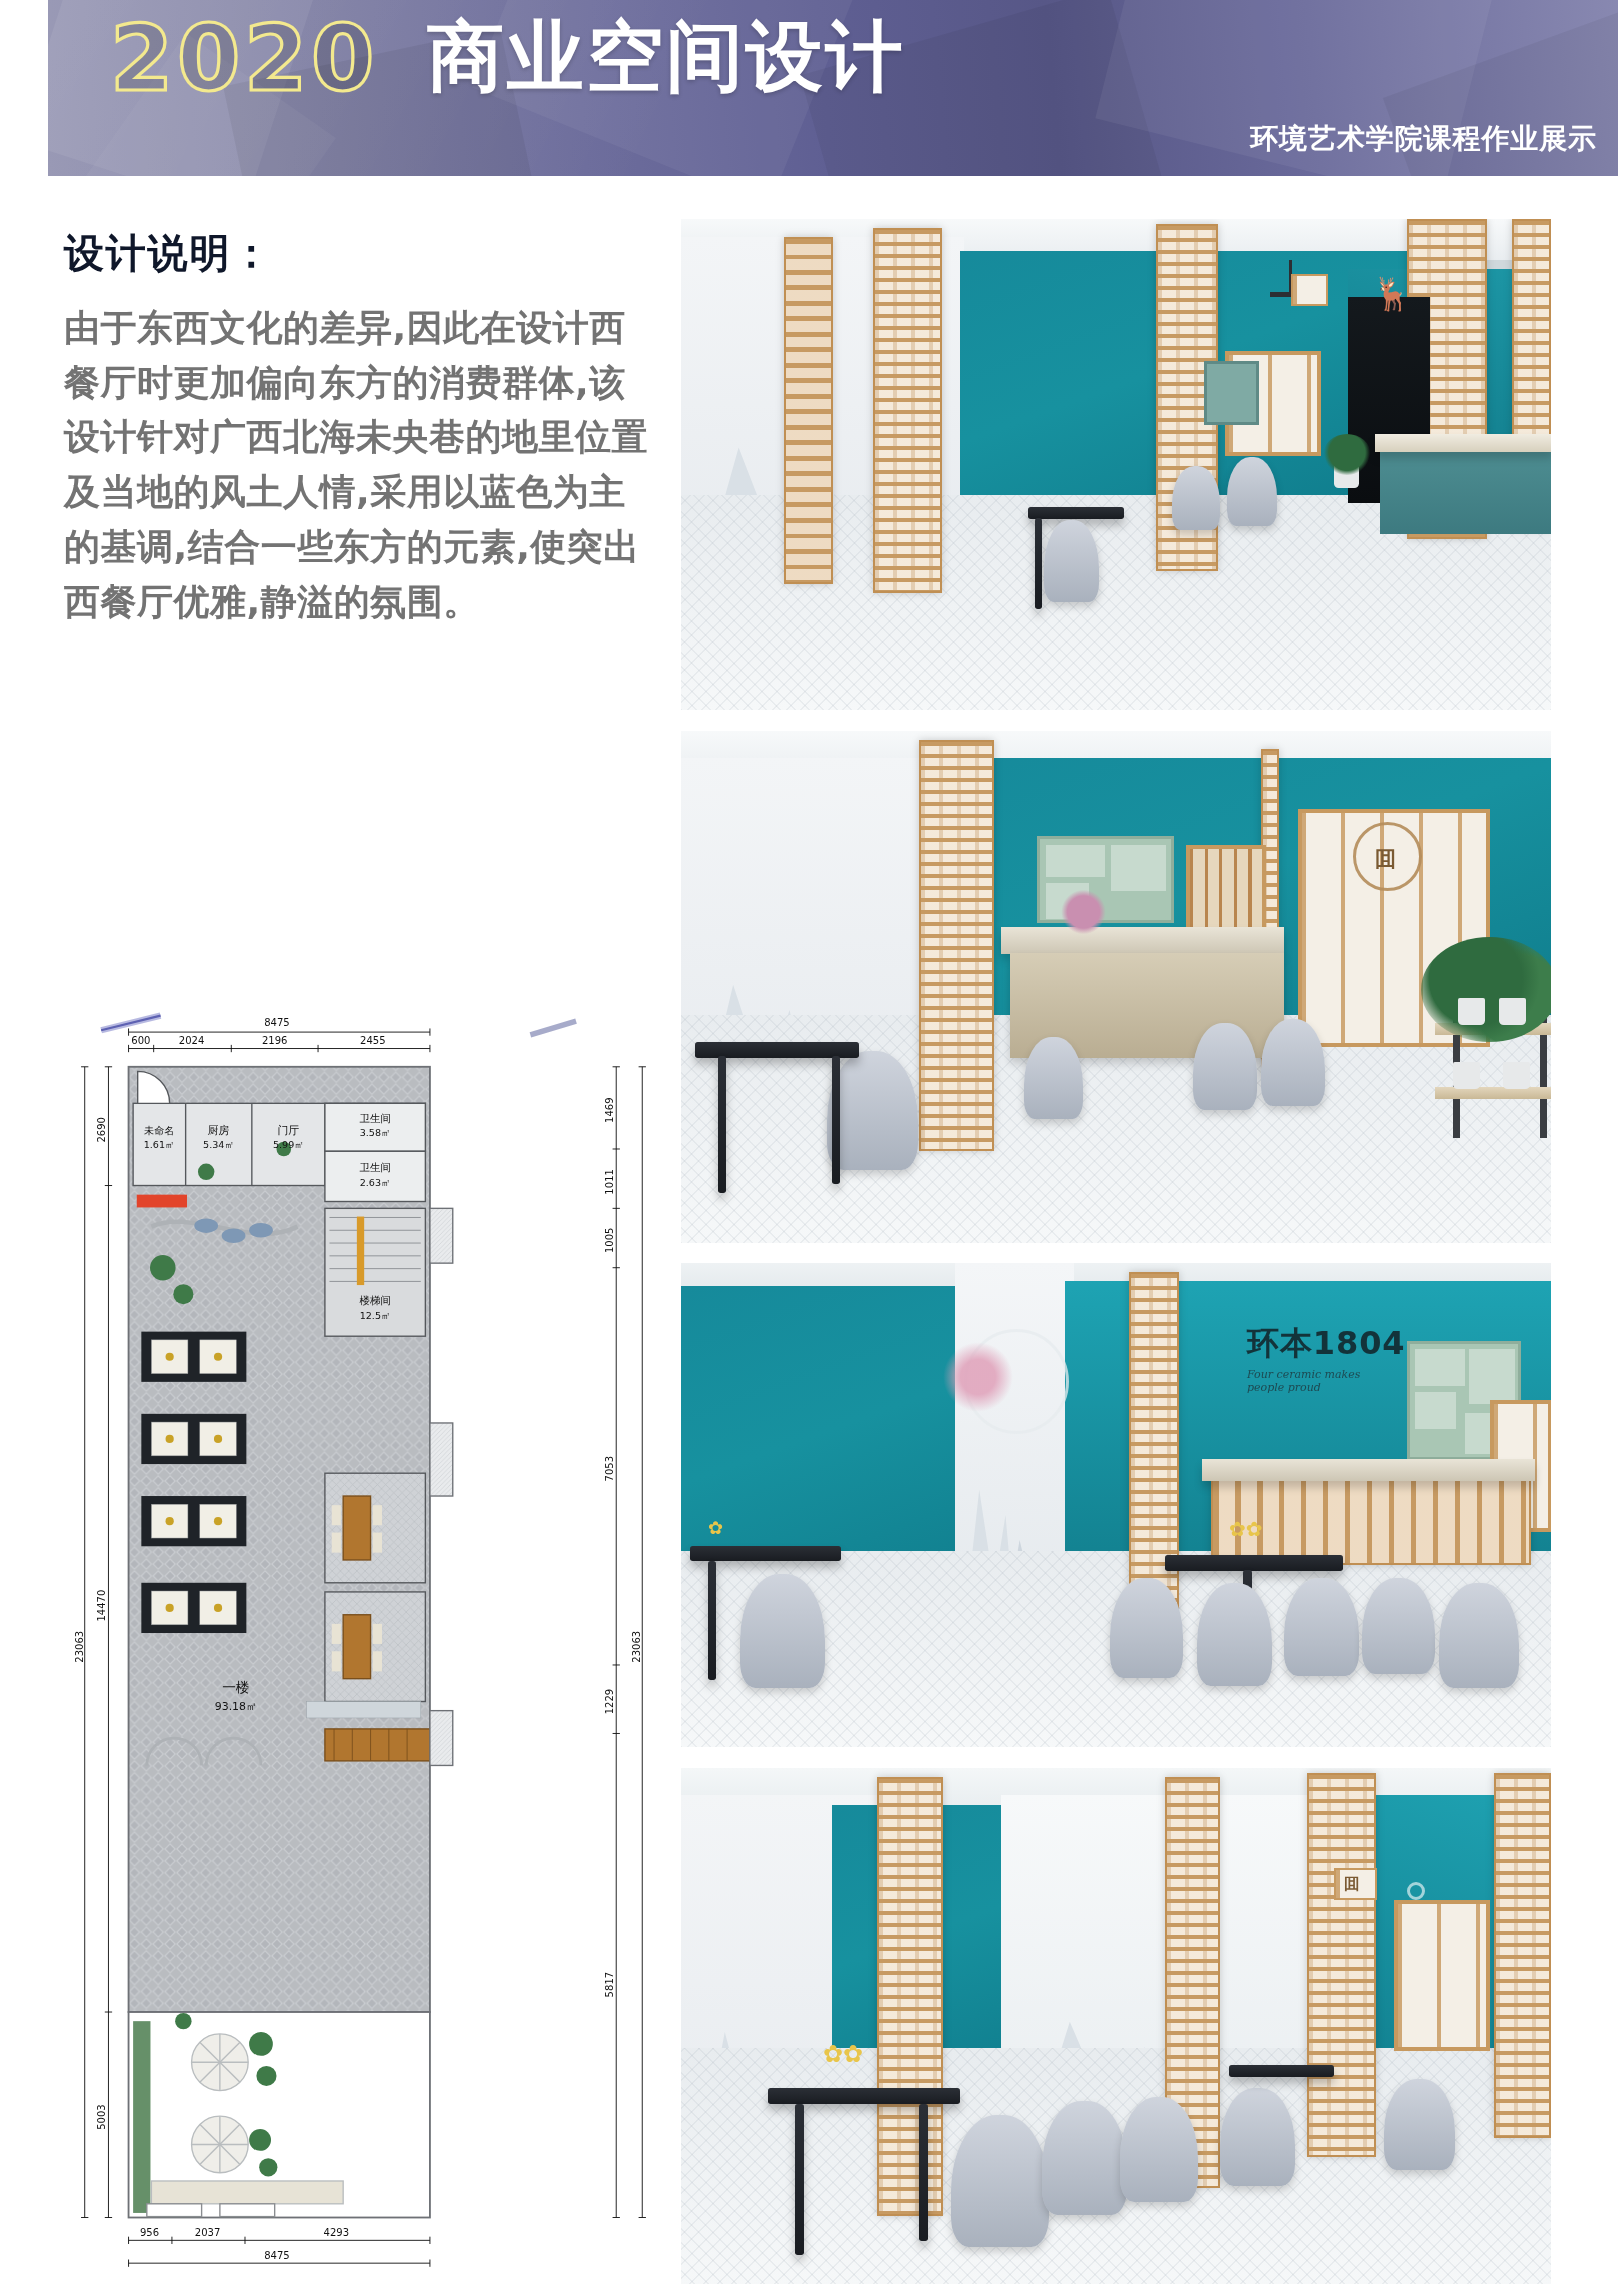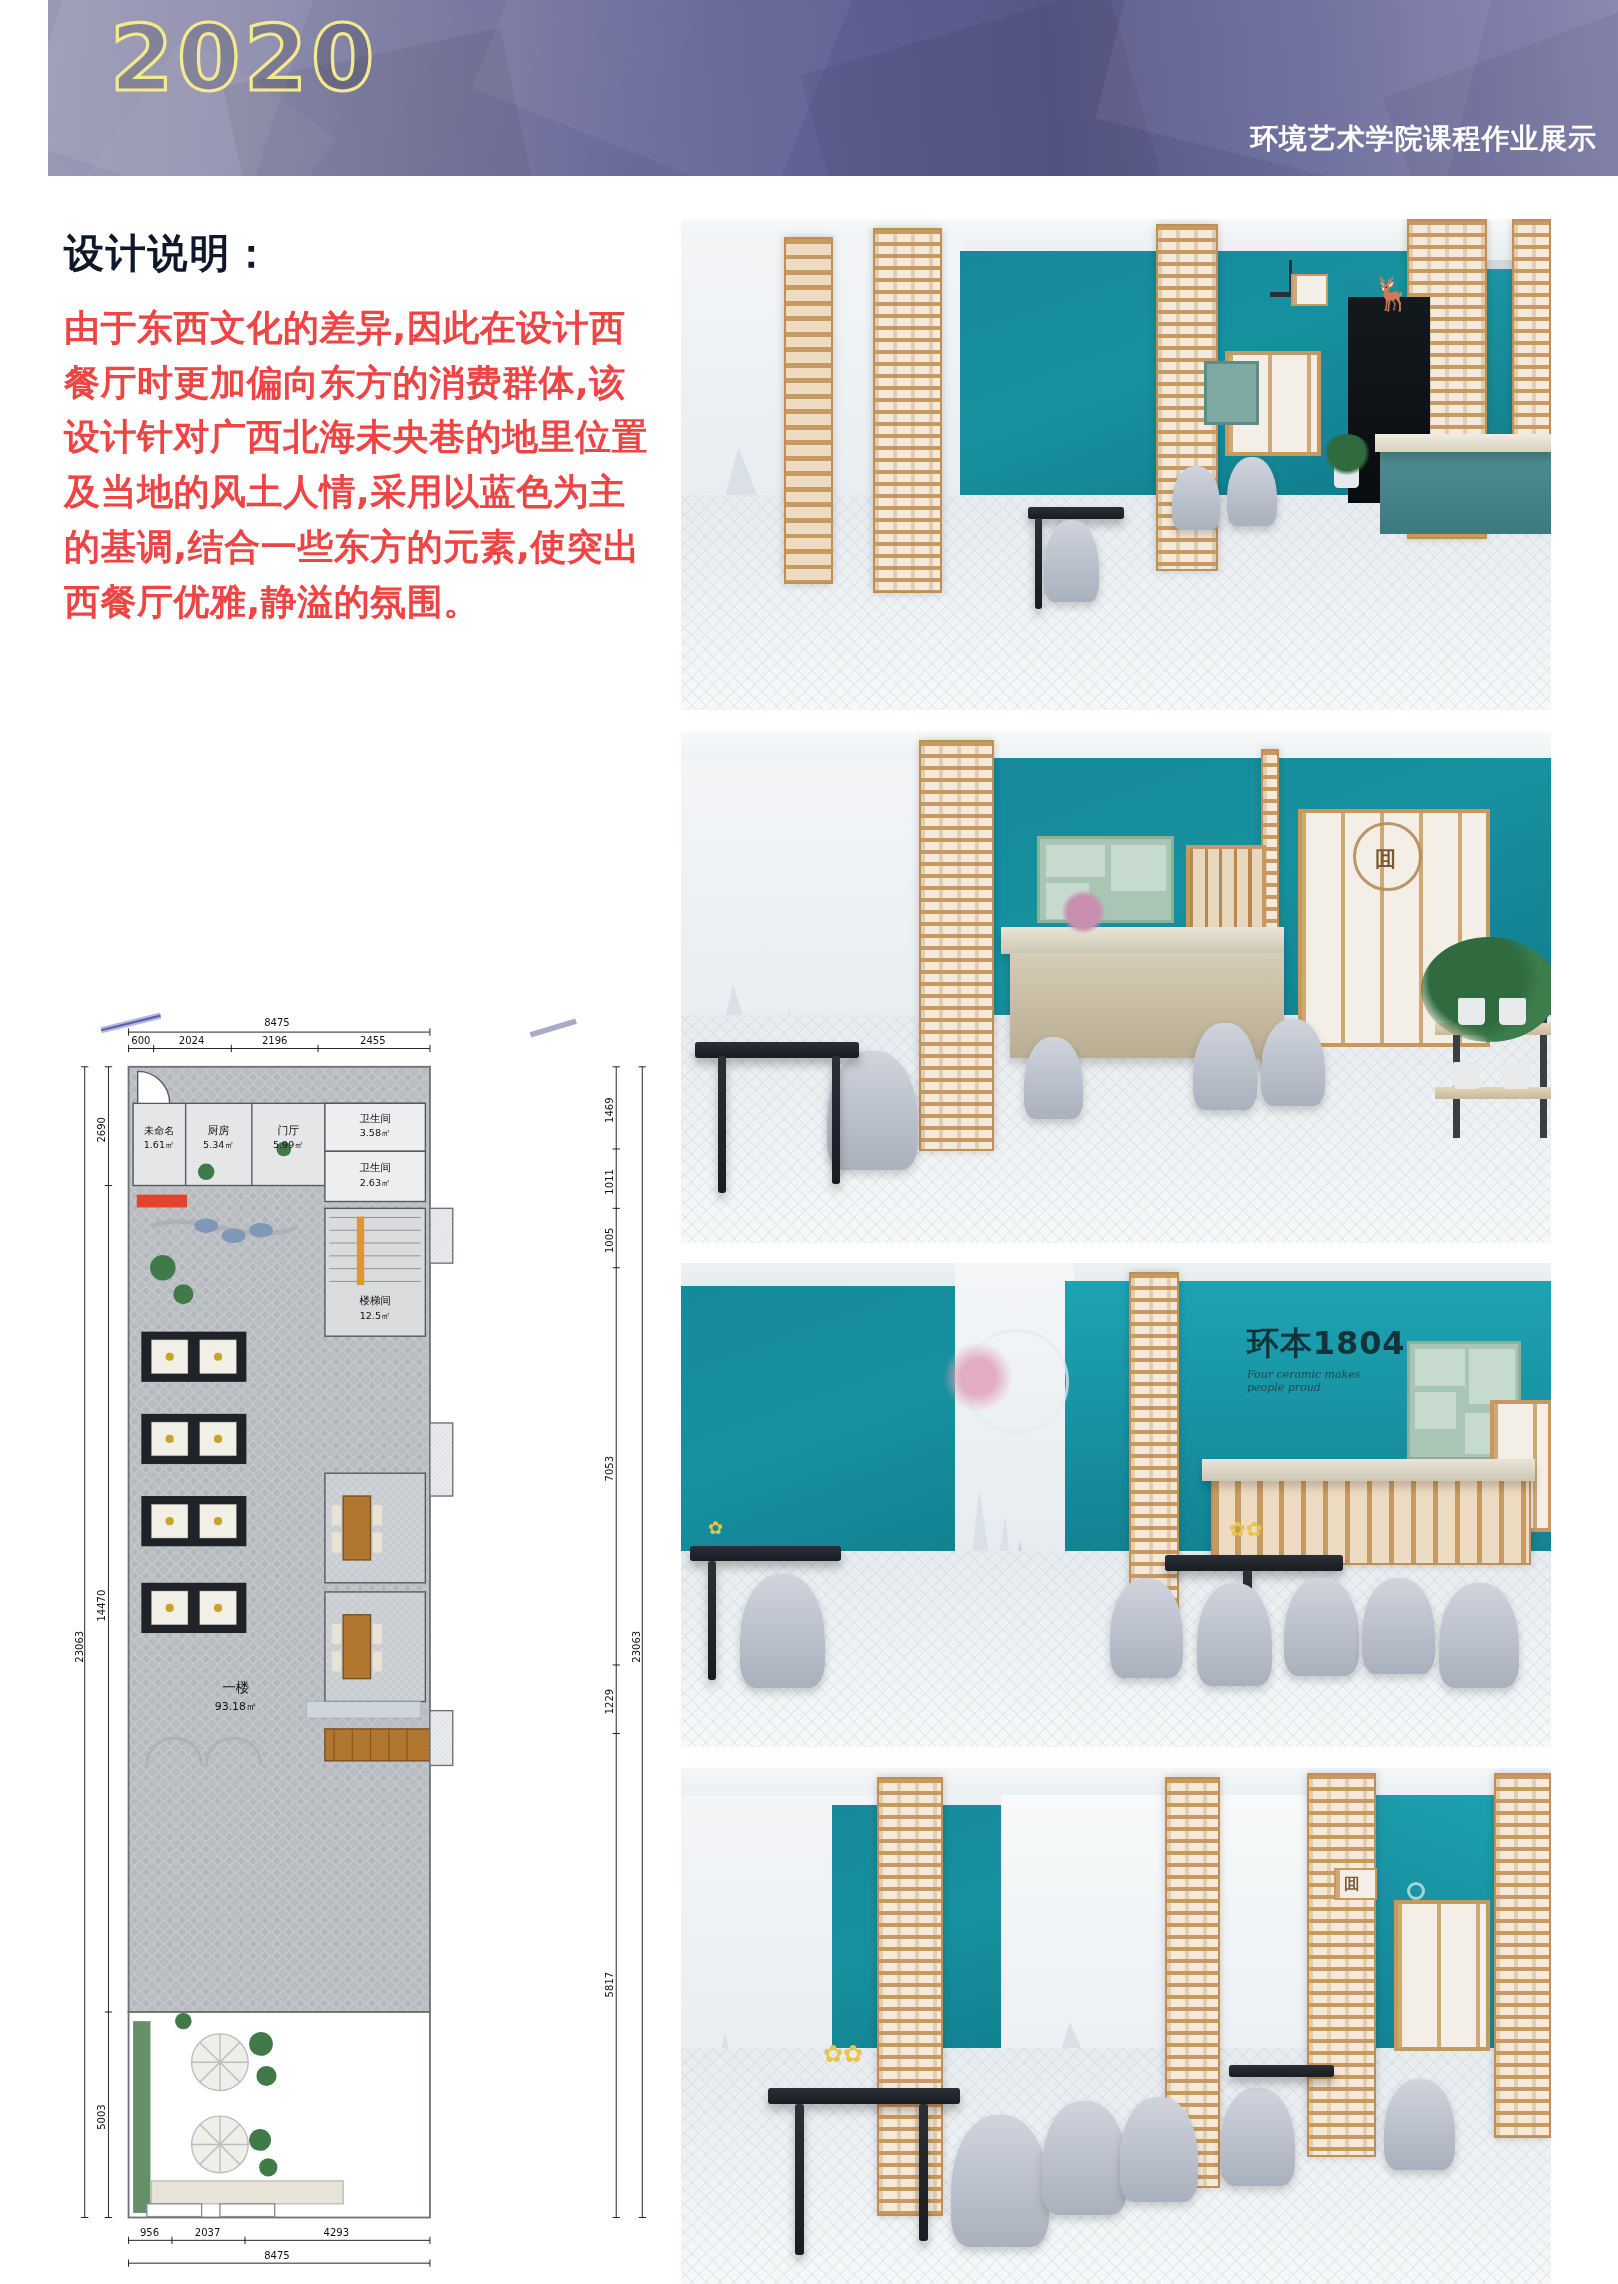--- a/index.html
+++ b/index.html
@@ -69,21 +69,21 @@
     position: absolute; left: 64px; top: 226px;
     font-size: 40px; font-weight: bold; color: #0f172a;
     letter-spacing: 1.8px;
     font-family: "DejaVu Sans", sans-serif;
   }
   .desc-body {
     position: absolute; left: 64px; top: 301px;
     width: 598px;
     font-size: 36px;
     font-weight: bold;
-    color: #ef4444;
+    color: #737373;
     line-height: 1.52;
     letter-spacing: 0.5px;
     font-family: "DejaVu Sans", sans-serif;
   }
 
   
   .plan {
     position: absolute; left: 69px; top: 1012px;
     width: 594px; height: 1274px;
     background: #ffffff;
@@ -228,20 +228,21 @@
   <div class="header">
     <div class="facet f1"></div>
     <div class="facet f2"></div>
     <div class="facet f3"></div>
     <div class="facet f4"></div>
     <div class="facet f5"></div>
     <div class="facet f6"></div>
     <div class="facet f7"></div>
 
     <div class="year">2020</div>
+    <div class="main-title">商业空间设计</div>
     <div class="sub-title">环境艺术学院课程作业展示</div>
   </div>
 
   <div class="desc-heading">设计说明：</div>
   <div class="desc-body">由于东西文化的差异,因此在设计西餐厅时更加偏向东方的消费群体,该设计针对广西北海未央巷的地里位置及当地的风土人情,采用以蓝色为主的基调,结合一些东方的元素,使突出西餐厅优雅,静溢的氛围。</div>
 
   <div class="plan">
     <svg class="plan-svg" viewBox="0 0 1300 2790" xmlns="http://www.w3.org/2000/svg">
       <defs>
         <pattern id="tile" width="26" height="26" patternUnits="userSpaceOnUse">

